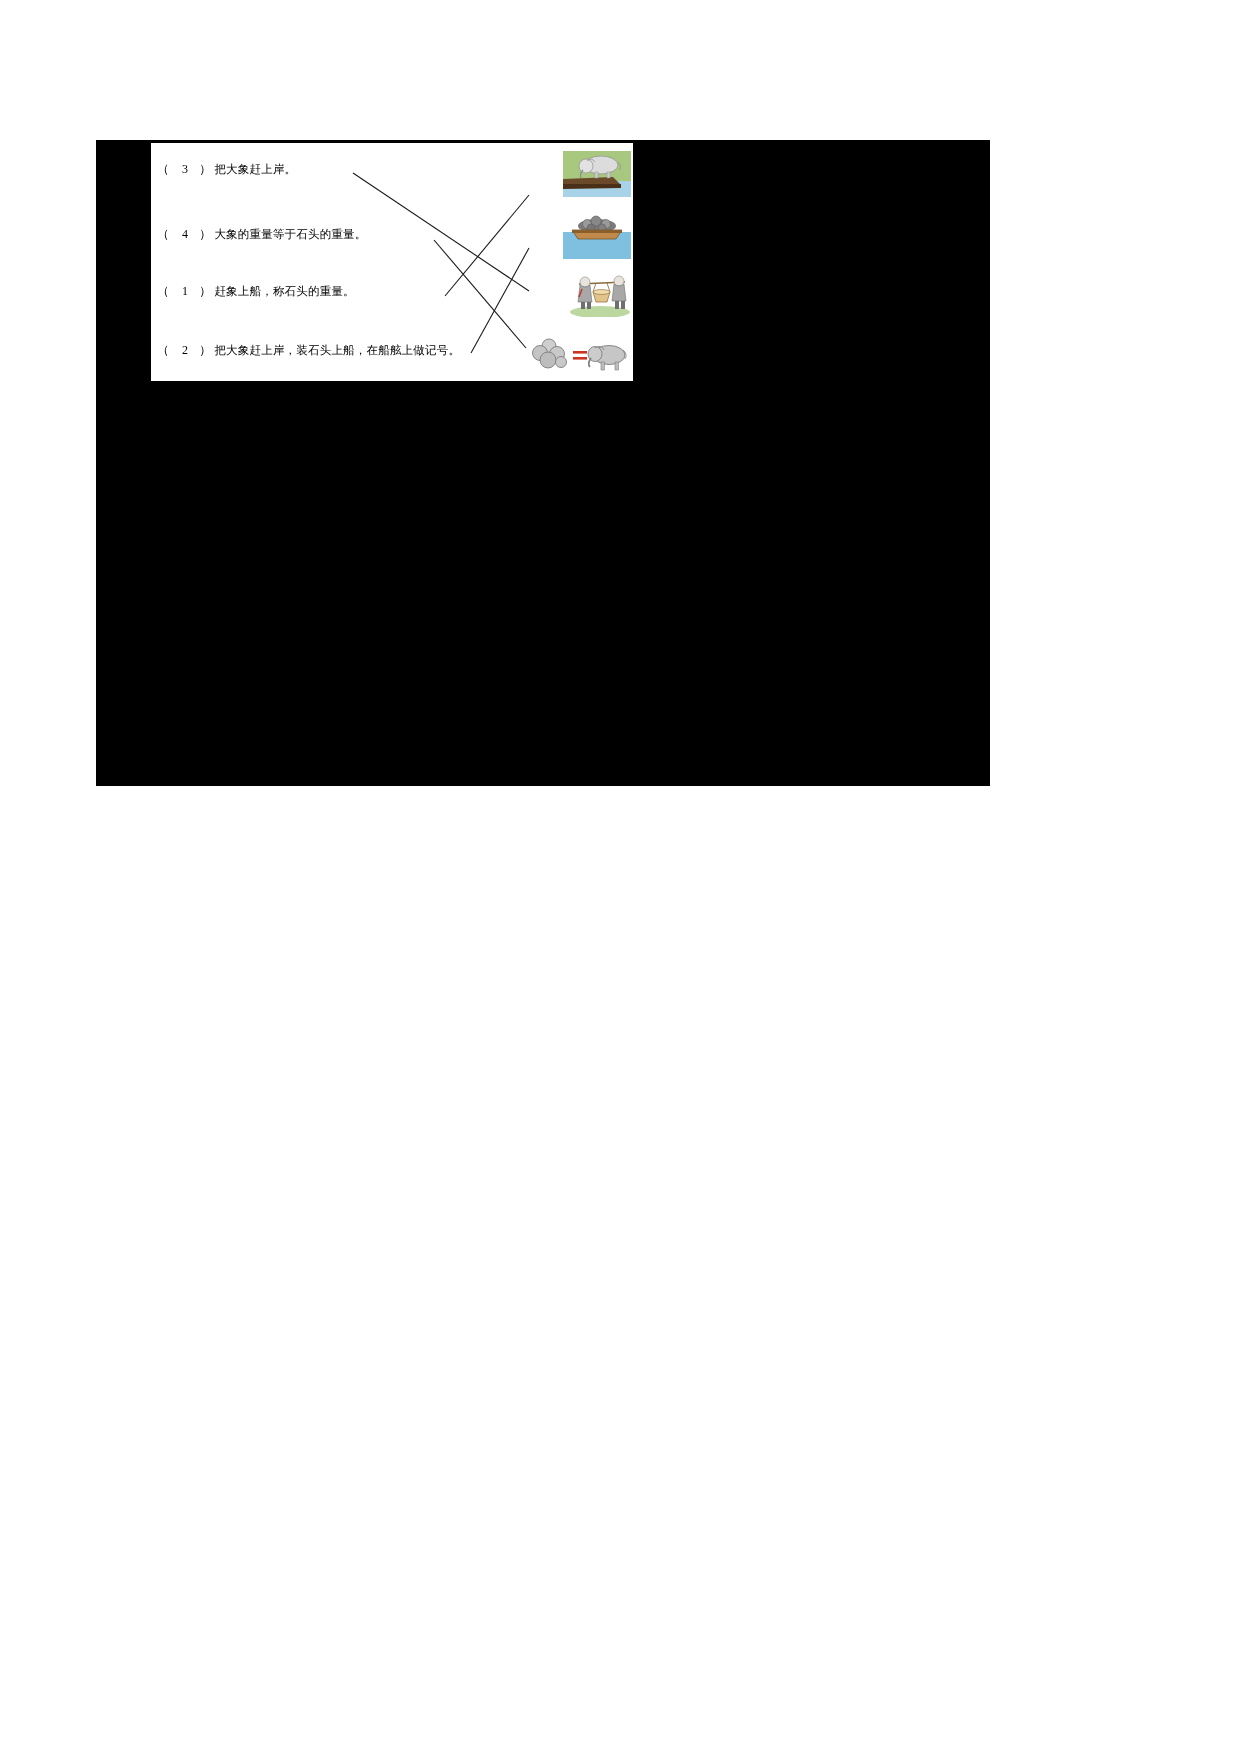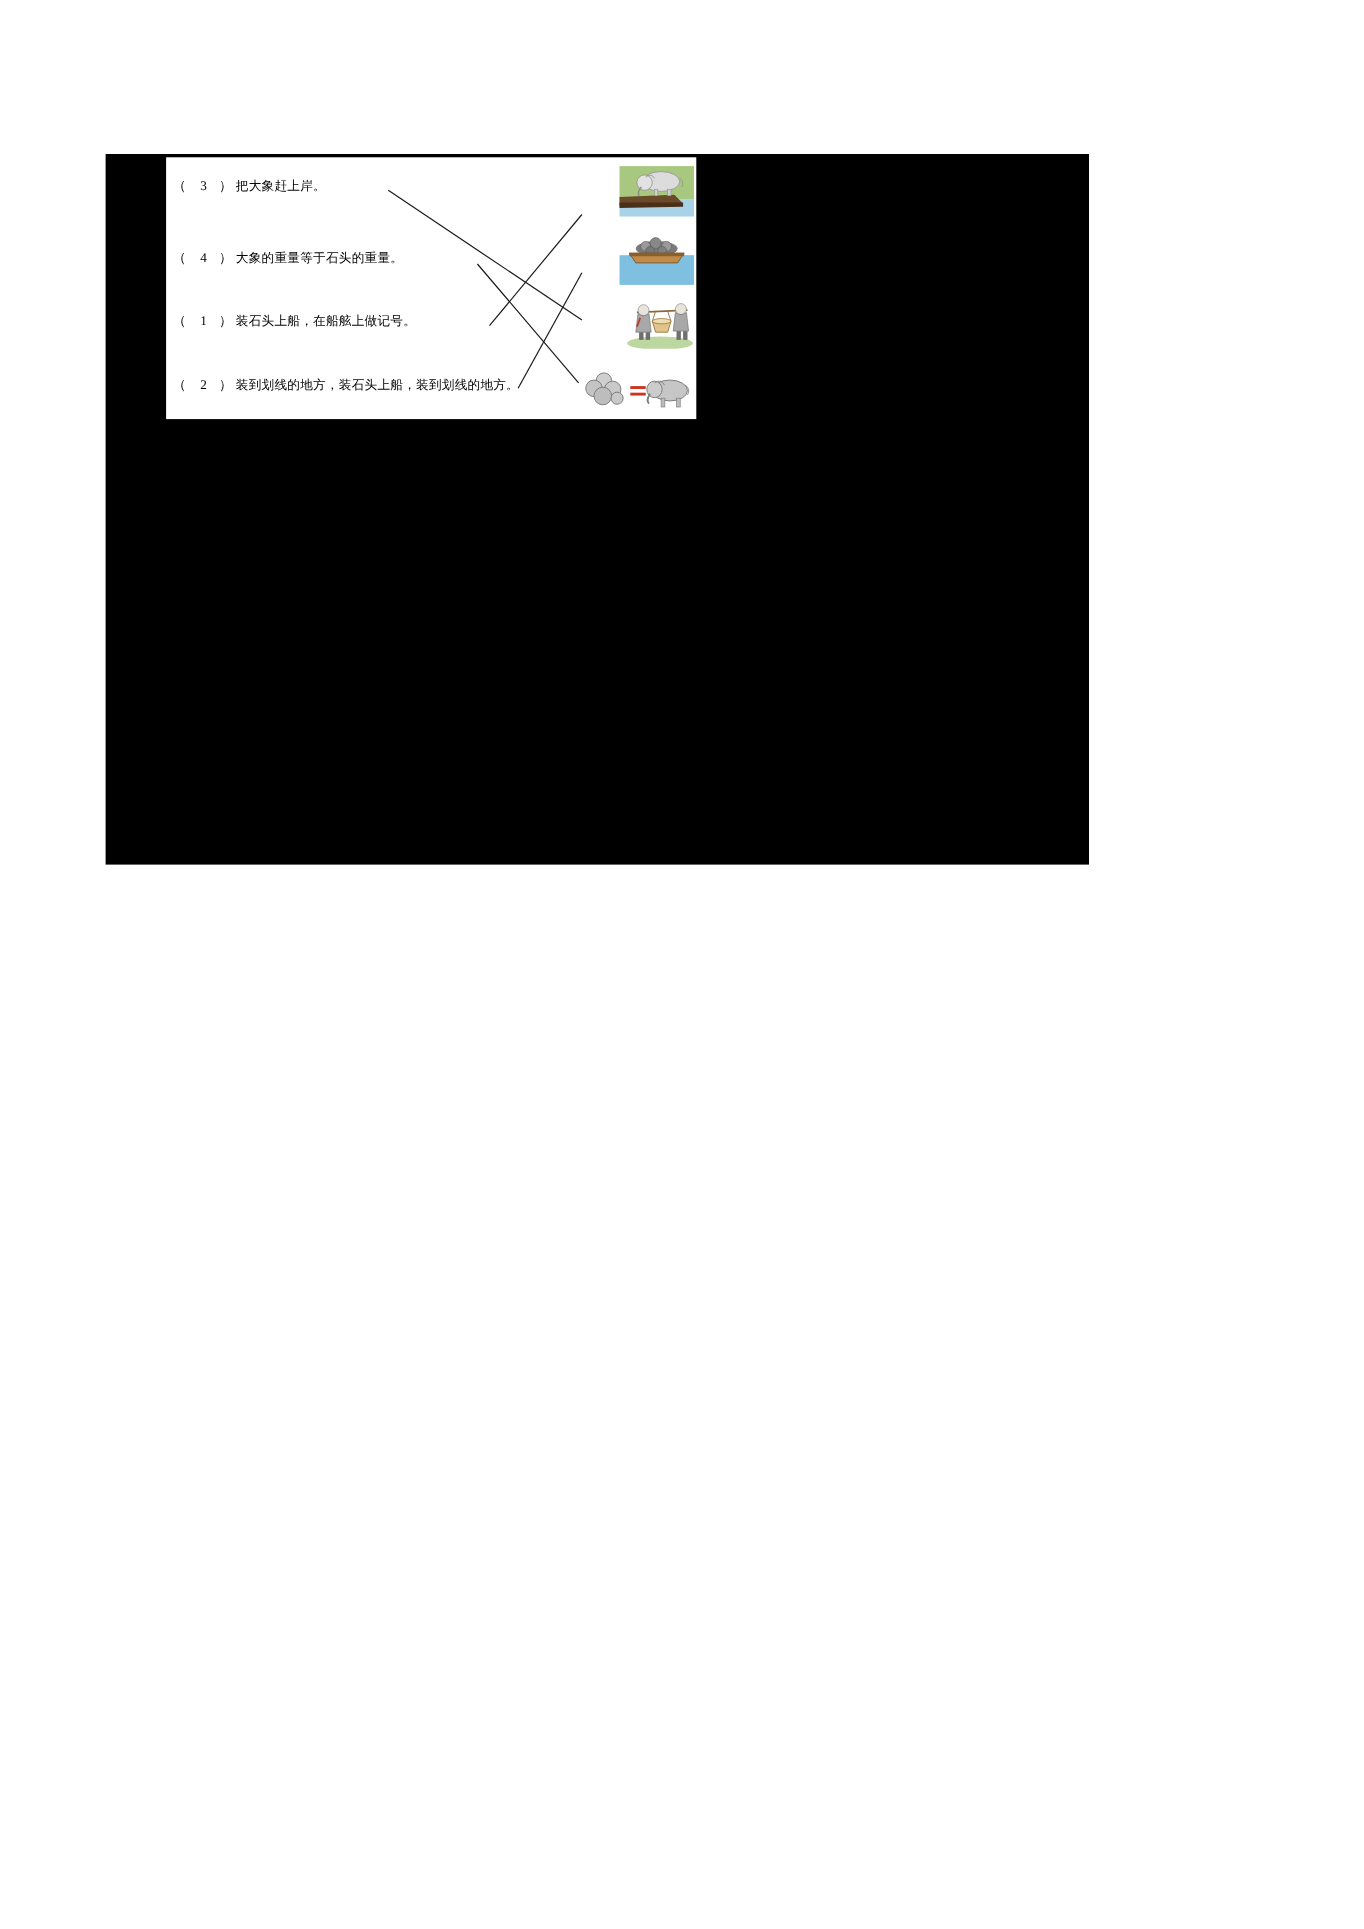--- a/index.html
+++ b/index.html
@@ -86,28 +86,28 @@
       <span class="paren-open">（</span>
       <span class="order-num">4</span>
       <span class="paren-close">）</span>
       <span class="sentence">大象的重量等于石头的重量。</span>
     </div>
 
     <div class="item item-3">
       <span class="paren-open">（</span>
       <span class="order-num">1</span>
       <span class="paren-close">）</span>
-      <span class="sentence">装石头上船，在船舷上做记号。</span>
+      <span class="sentence">赶象上船，称石头的重量。</span>
     </div>
 
     <div class="item item-4">
       <span class="paren-open">（</span>
       <span class="order-num">2</span>
       <span class="paren-close">）</span>
-      <span class="sentence">装到划线的地方，装石头上船，装到划线的地方。</span>
+      <span class="sentence">把大象赶上岸，装石头上船，在船舷上做记号。</span>
     </div>
 
   </div>
 
   <div class="thumbs">
 
     <div class="thumb thumb-1">
       <svg viewBox="0 0 68 46">
         <rect x="0" y="0" width="68" height="30" fill="#a9c87f"></rect>
         <rect x="0" y="30" width="68" height="16" fill="#a8d2e8"></rect>

